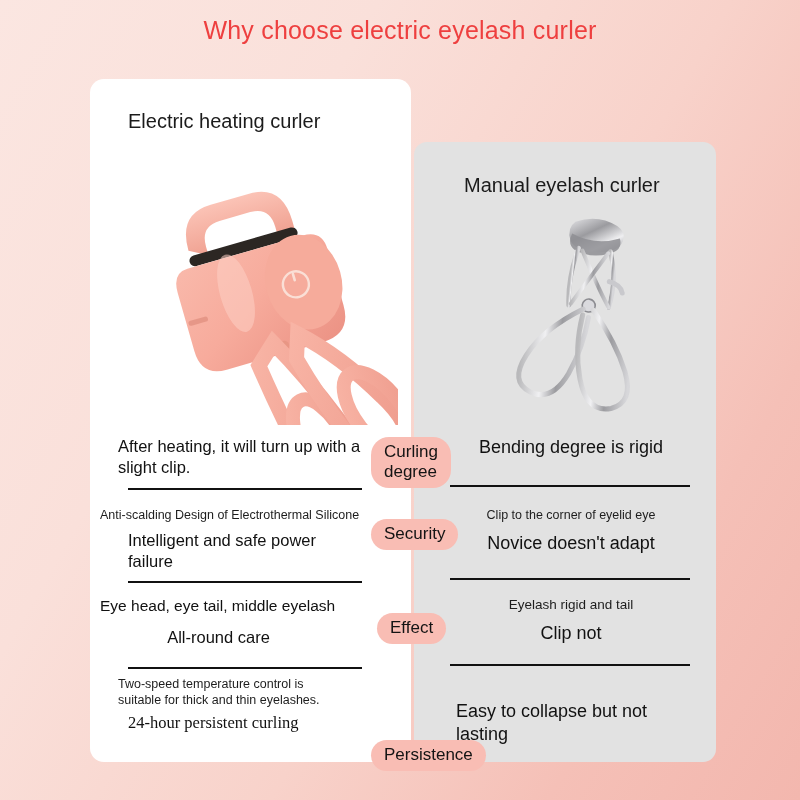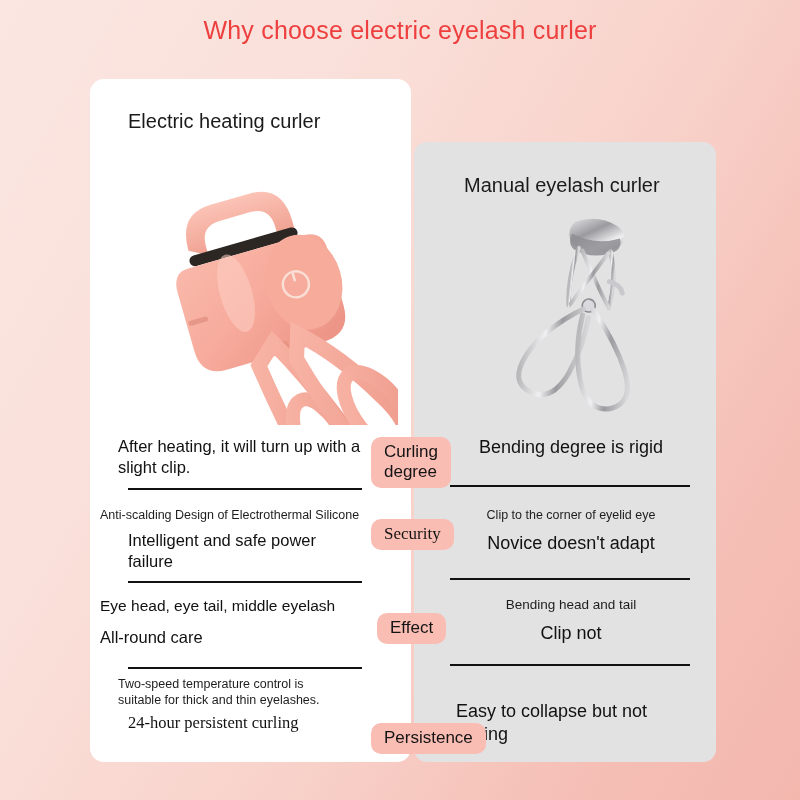--- a/index.html
+++ b/index.html
@@ -113,21 +113,21 @@
     height: 2px;
     background: #111111;
   }
   .rule.left  { left: 128px; width: 234px; }
   .rule.right { left: 450px; width: 240px; }
 
   
   .badge {
     position: absolute;
     background: #f9bdb4;
-    border-radius: 10px;
+    border-radius: 18px;
     color: #141414;
     font-size: 17px;
     line-height: 1.18;
     padding: 5px 13px 6px 13px;
     white-space: pre-line;
     text-align: left;
   }
 </style>
 </head>
 <body>
@@ -249,43 +249,43 @@
     <div class="row" style="top:507px;">
       <div class="cell left">
         <div class="txt-small">Anti-scalding Design of Electrothermal Silicone</div>
         <div class="txt-main indent" style="margin-top:7px;">Intelligent and safe power failure</div>
       </div>
       <div class="cell right">
         <div class="txt-small">Clip to the corner of eyelid eye</div>
         <div class="txt-main big" style="margin-top:9px;">Novice doesn't adapt</div>
       </div>
     </div>
-    <div class="badge" style="left:371px; top:519px;font-family:Liberation Serif, serif;">Security</div>
+    <div class="badge" style="left:371px; top:519px;">Security</div>
     <div class="rule left" style="top:581px;"></div>
     <div class="rule right" style="top:578px;"></div>
 
     <div class="row" style="top:596px;">
       <div class="cell left">
         <div class="txt-main" style="font-size:15.5px;">Eye head, eye tail, middle eyelash</div>
-        <div class="txt-main" style="margin-top:11px; padding-right:28px;">All-round care</div>
-      </div>
-      <div class="cell right">
-        <div class="txt-small" style="font-size:13.5px;">Bending head and tail</div>
+        <div class="txt-main" style="margin-top:11px; text-align:center; padding-right:28px;">All-round care</div>
+      </div>
+      <div class="cell right">
+        <div class="txt-small" style="font-size:13.5px;">Eyelash rigid and tail</div>
         <div class="txt-main big" style="margin-top:9px;">Clip not</div>
       </div>
     </div>
     <div class="badge" style="left:377px; top:613px;">Effect</div>
     <div class="rule left" style="top:667px;"></div>
     <div class="rule right" style="top:664px;"></div>
 
     <div class="row" style="top:676px;">
       <div class="cell left">
         <div class="txt-small indent-sm" style="padding-right:18px;">Two-speed temperature control is suitable for thick and thin eyelashes.</div>
         <div class="txt-main indent" style="margin-top:4px;font-family:Liberation Serif, serif;">24-hour persistent curling</div>
       </div>
       <div class="cell right">
         <div class="txt-main big" style="margin-top:24px; text-align:left; padding-left:16px;">Easy to collapse but not lasting</div>
       </div>
     </div>
-    <div class="badge" style="left:371px; top:723px;">Persistence</div>
+    <div class="badge" style="left:371px; top:740px;">Persistence</div>
 
   </div>
 </div>
 
 </body></html>

